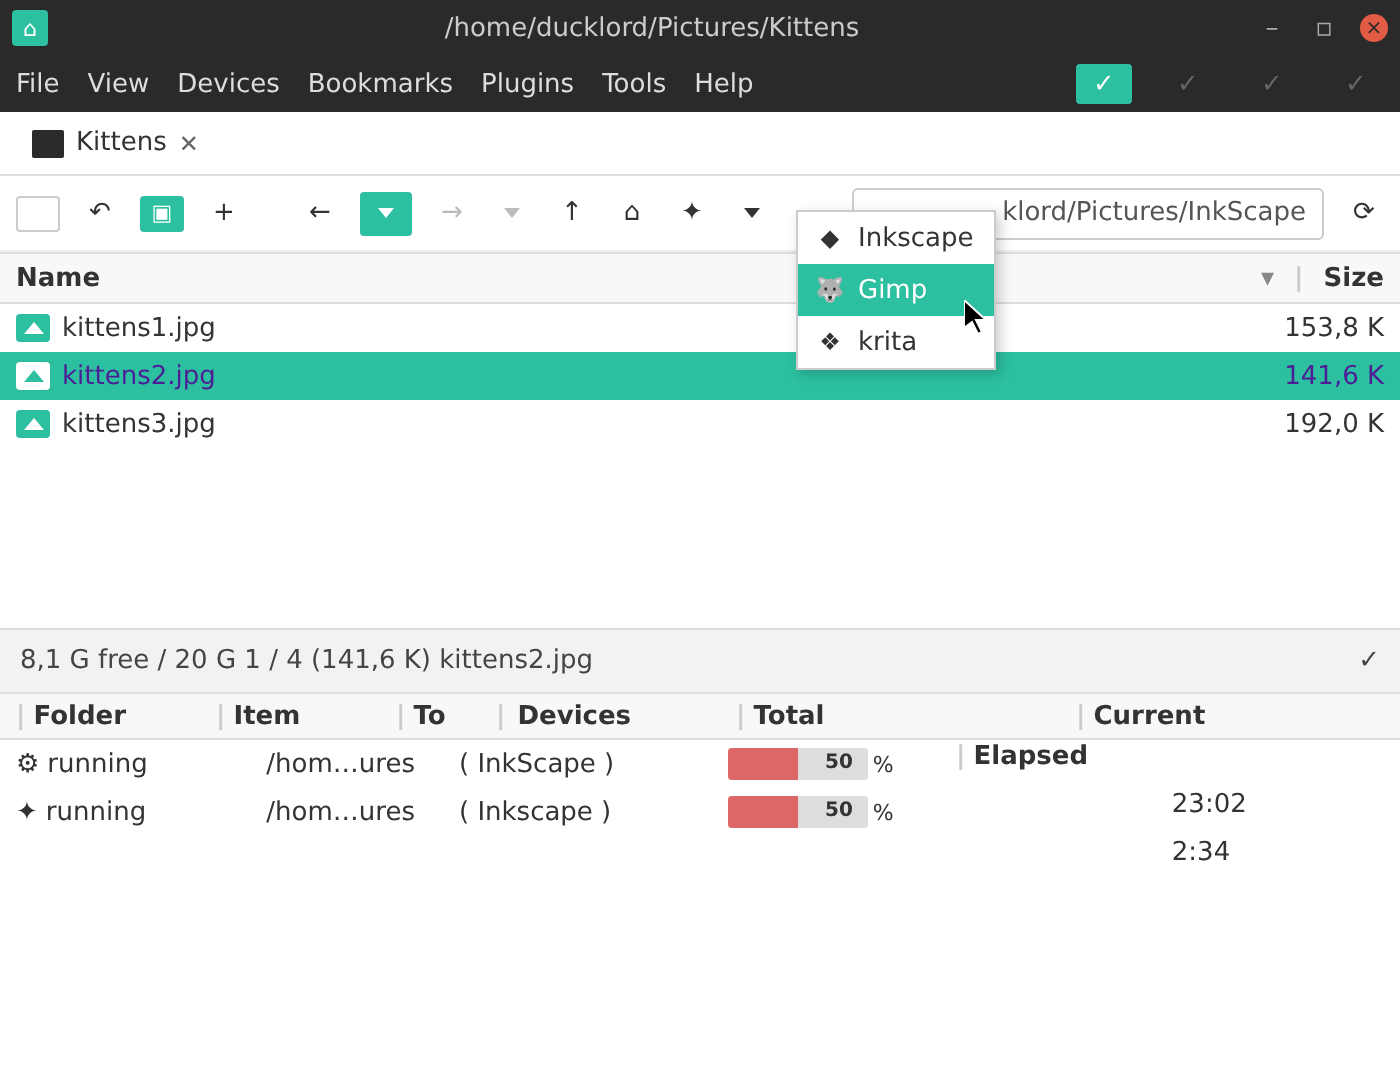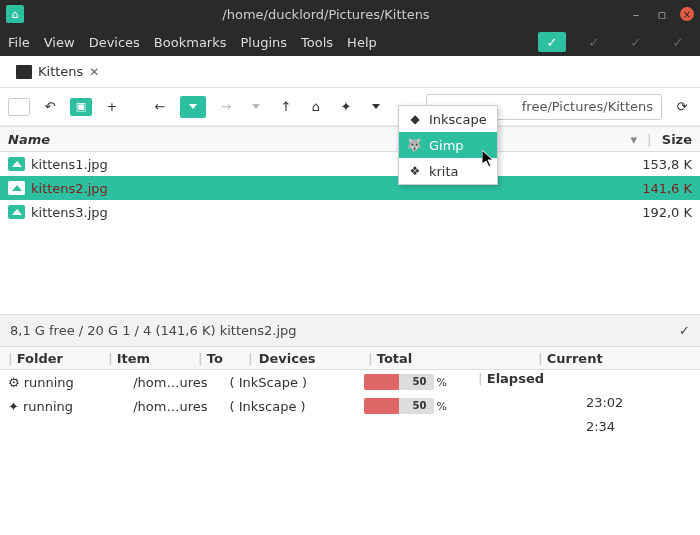--- a/index.html
+++ b/index.html
@@ -19,26 +19,26 @@
 .tab { display: flex; align-items: center; gap: 6px; padding: 4px 8px; color: #333; }
 .tab .close-x { color: #666; font-size: 12px; }
 .tab .folder-icon { width: 16px; height: 14px; background: #2a2a2a; border-radius: 1px; display: inline-block; }
 .toolbar { height: 38px; border-bottom: 1px solid #eee; display: flex; align-items: center; padding: 0 8px; gap: 10px; }
 .toolbar .tbtn { width: 20px; height: 20px; display: inline-flex; align-items: center; justify-content: center; color: #333; }
 .toolbar .view-btn { width: 22px; height: 18px; border: 1px solid #ccc; border-radius: 2px; }
 .toolbar .folder-open { width: 22px; height: 18px; background: #2cc0a0; border-radius: 2px; display: inline-flex; align-items: center; justify-content: center; color: #fff; font-size: 11px; }
 .toolbar .teal-dd { width: 26px; height: 22px; background: #2cc0a0; border-radius: 2px; display: inline-flex; align-items: center; justify-content: center; color: #fff; }
 .toolbar .path-box { flex: 1; border: 1px solid #ccc; border-radius: 3px; height: 26px; margin-left: 30px; display: flex; align-items: center; padding: 0 8px; color: #333; position: relative; }
 .header-row { height: 26px; border-top: 1px solid #ddd; border-bottom: 1px solid #ddd; background: #f8f8f8; display: flex; align-items: center; color: #333; font-weight: bold; padding: 0 8px; }
-.header-row .col-name { flex: 1; font-style: italic; }
+.header-row .col-name { flex: 1; }
 .header-row .col-size { width: 70px; text-align: right; display: flex; align-items: center; justify-content: flex-end; gap: 4px; }
 .header-row .sep { color: #ccc; margin: 0 6px; }
 .filelist { }
 .file-row { height: 24px; display: flex; align-items: center; padding: 0 8px; color: #333; }
-.file-row.sel { background: #2cc0a0; color: #7f1d1d; }
+.file-row.sel { background: #2cc0a0; color: #4c1d95; }
 .file-row .img-icon { width: 17px; height: 14px; background: #2cc0a0; border-radius: 2px; margin-right: 6px; display: inline-flex; align-items: center; justify-content: center; }
 .file-row.sel .img-icon { background: #fff; }
 .file-row .img-icon::after { content: ""; width: 0; height: 0; border-left: 5px solid transparent; border-right: 5px solid transparent; border-bottom: 6px solid #fff; }
 .file-row.sel .img-icon::after { border-bottom-color: #2cc0a0; }
 .file-row .fname { flex: 1; }
 .file-row .fsize { width: 70px; text-align: right; }
 .emptyspace { height: 90px; }
 .statusbar { height: 32px; background: #f2f2f2; border-top: 1px solid #ddd; display: flex; align-items: center; padding: 0 10px; color: #444; }
 .statusbar .spacer { flex: 1; }
 .task-header { height: 24px; border-top: 1px solid #ddd; border-bottom: 1px solid #ddd; background: #f8f8f8; display: flex; align-items: center; padding: 0 8px; color: #333; font-weight: bold; }
@@ -114,21 +114,21 @@
   <span class="tbtn" style="color:#bbb">
       <span class="tri"></span>
     </span>
   <span class="tbtn">↑</span>
   <span class="tbtn">⌂</span>
   <span class="tbtn">✦</span>
   <span class="tbtn">
       <span class="tri"></span>
     </span>
   <div class="path-box">
-    <span style="margin-left:auto;color:#555">free/Pictures/Kittens</span>
+    <span style="margin-left:auto;color:#555">klord/Pictures/InkScape</span>
   </div>
   <span class="tbtn">⟳</span>
 </div>
 
 <div class="header-row">
   <div class="col-name">Name</div>
   <div class="col-size">
     <span style="color:#888">▾</span>
       <span class="sep">|</span>
       <span>Size</span>

